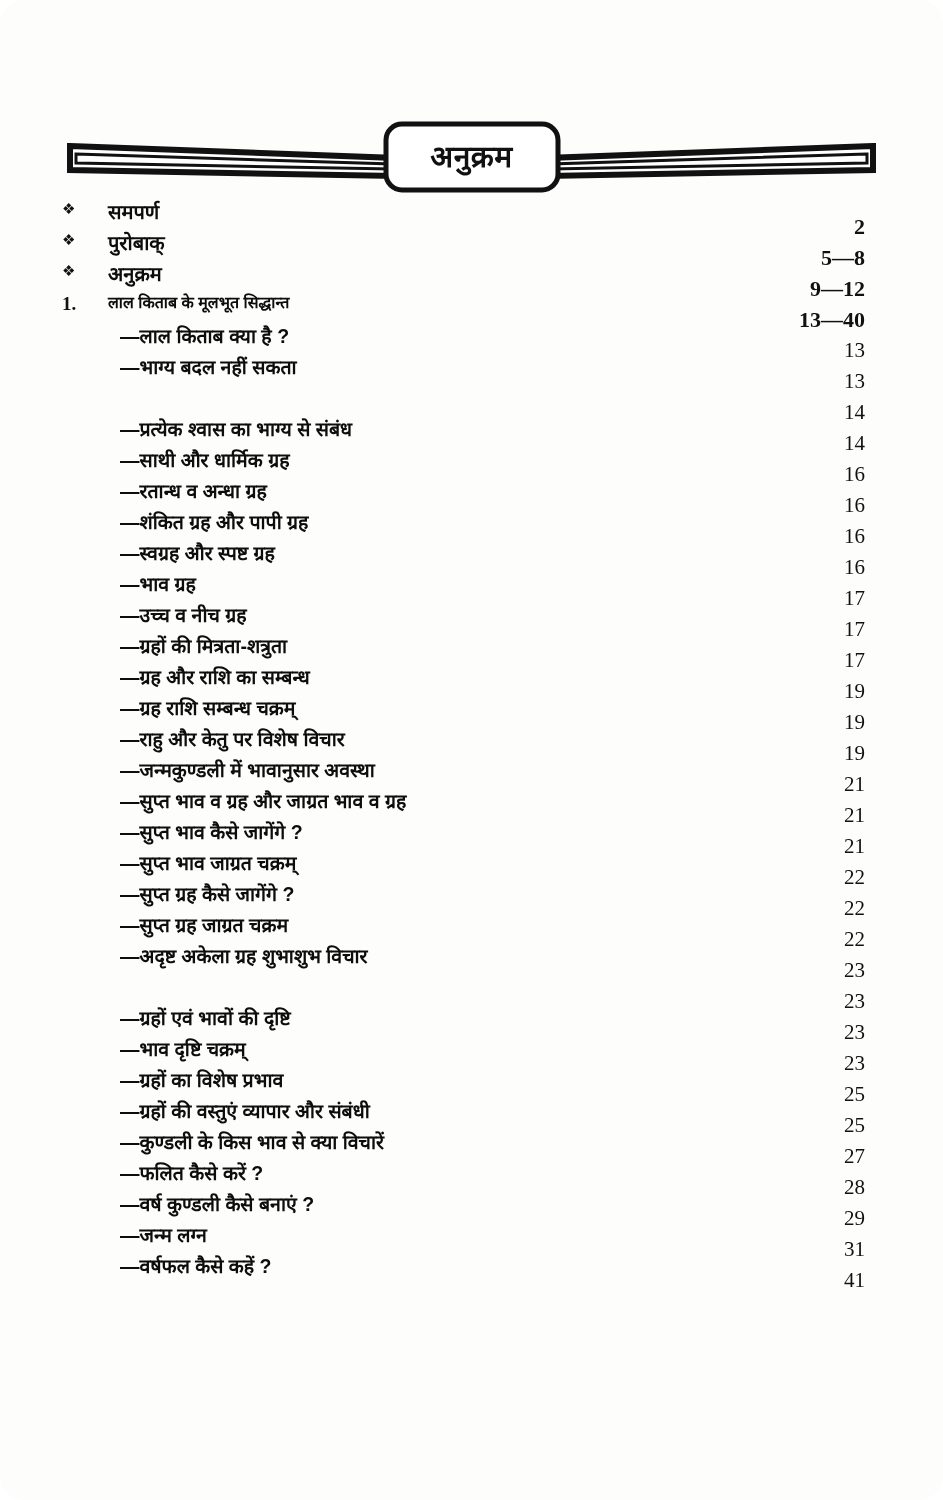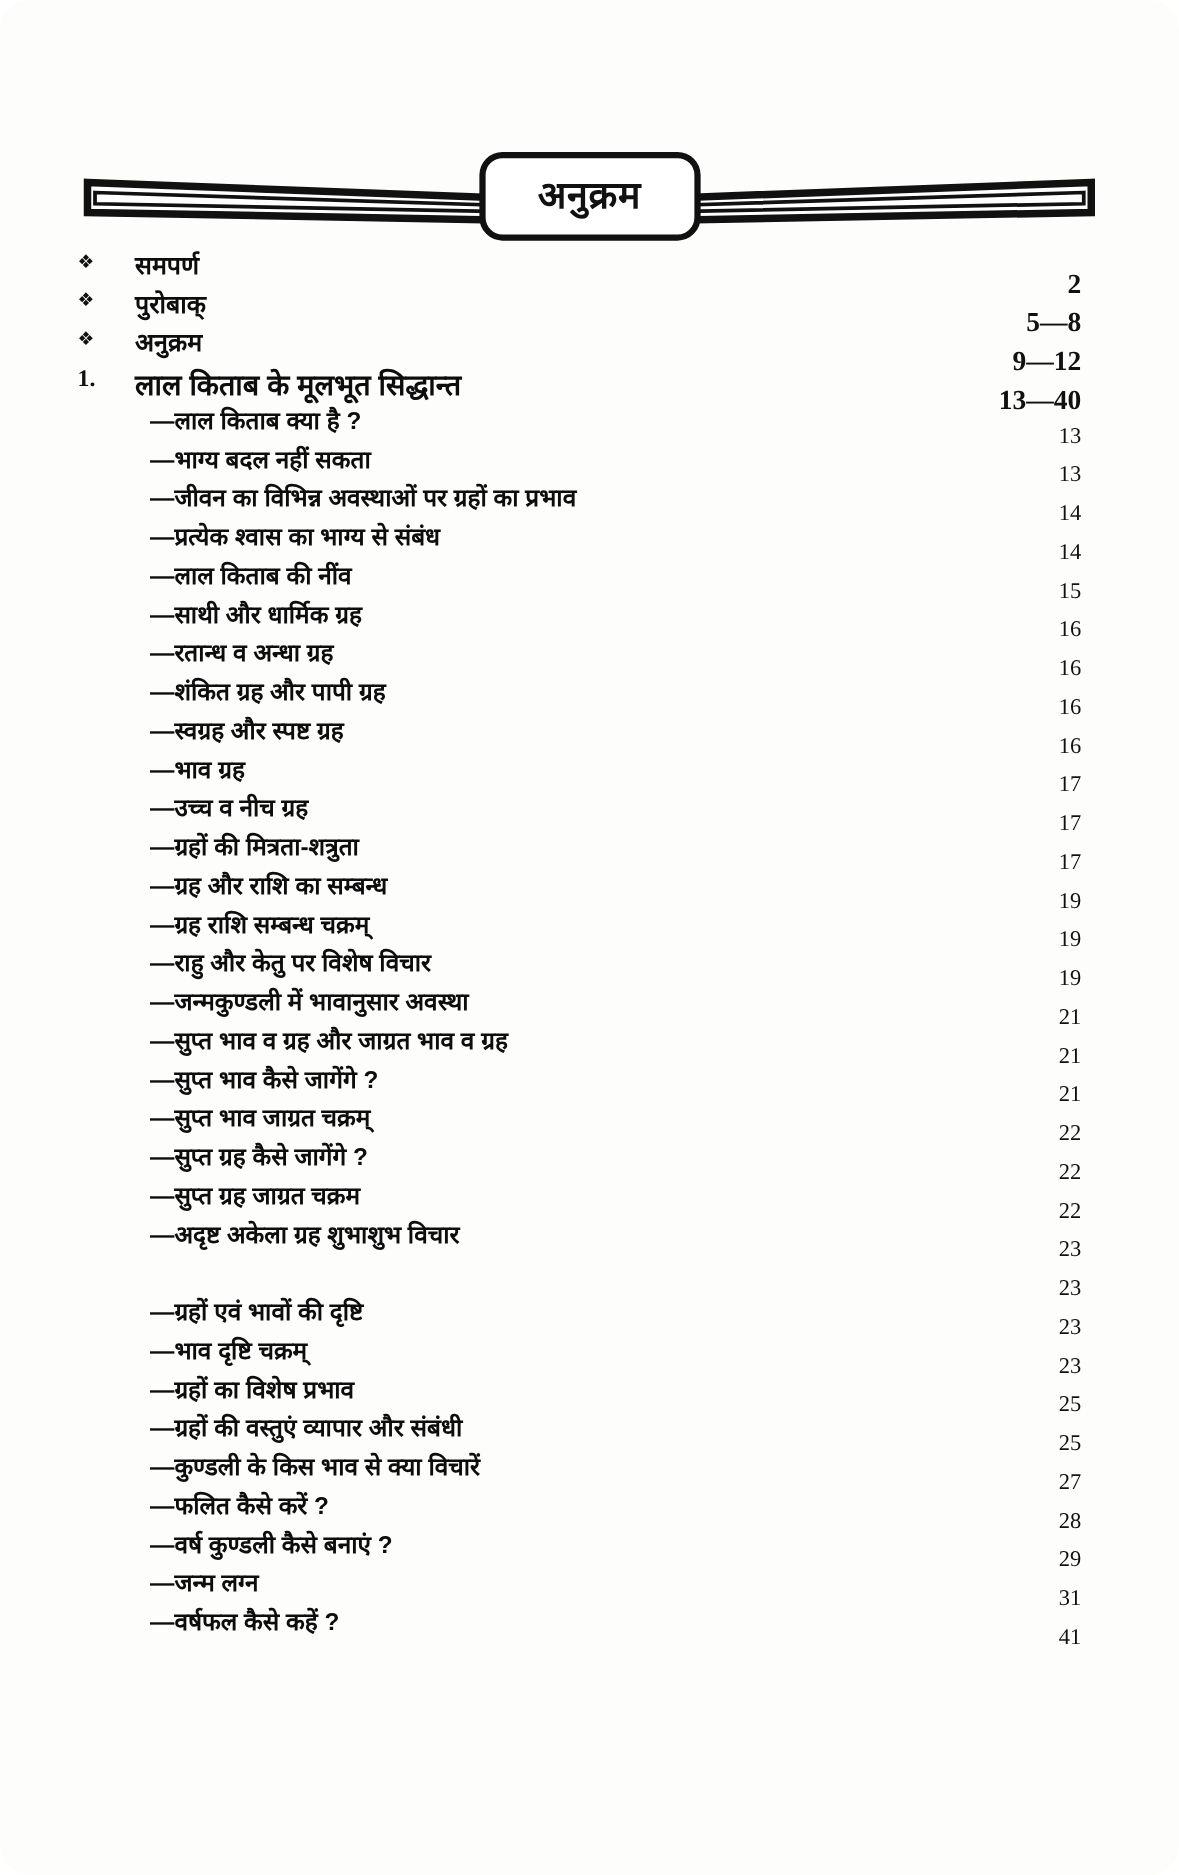--- a/index.html
+++ b/index.html
@@ -94,21 +94,21 @@
     font-size: 20px;
     color: #0d0d0d;
     white-space: nowrap;
   }
   .row.top .label {
     font-weight: bold;
     font-size: 20px;
   }
   .row.chapter .label {
     font-weight: bold;
-    font-size: 23px;
+    font-size: 16px;
     left: 108px;
   }
   .row.sub .label {
     left: 120px;
     font-weight: bold;
     font-size: 19.5px;
   }
 
   .pageno {
     position: absolute;
@@ -120,21 +120,21 @@
     text-align: right;
     white-space: nowrap;
   }
   .row.top .pageno,
   .row.chapter .pageno {
     font-weight: bold;
     font-size: 22px;
   }
   .row.sub .pageno {
     font-weight: normal;
-    font-size: 18px;
+    font-size: 21px;
   }
 </style>
 </head>
 <body>
 
 <div class="page">
 
   <div class="banner">
     <svg width="943" height="80" viewBox="0 0 943 80" xmlns="http://www.w3.org/2000/svg">
 
@@ -180,30 +180,25 @@
     <div id="sub-rows">
         <div class="row sub">
           <span class="label">—लाल किताब क्या है ?</span>
           <span class="pageno">13</span>
         </div>
         <div class="row sub">
           <span class="label">—भाग्य बदल नहीं सकता</span>
           <span class="pageno">13</span>
         </div>
         <div class="row sub">
-          <span class="label">—जीवन का विभिन्न अवस्थाओं पर ग्रहों का प्रभाव</span>
           <span class="pageno">14</span>
         </div>
         <div class="row sub">
           <span class="label">—प्रत्येक श्वास का भाग्य से संबंध</span>
           <span class="pageno">14</span>
-        </div>
-        <div class="row sub">
-          <span class="label">—लाल किताब की नींव</span>
-          <span class="pageno">15</span>
         </div>
         <div class="row sub">
           <span class="label">—साथी और धार्मिक ग्रह</span>
           <span class="pageno">16</span>
         </div>
         <div class="row sub">
           <span class="label">—रतान्ध व अन्धा ग्रह</span>
           <span class="pageno">16</span>
         </div>
         <div class="row sub">

